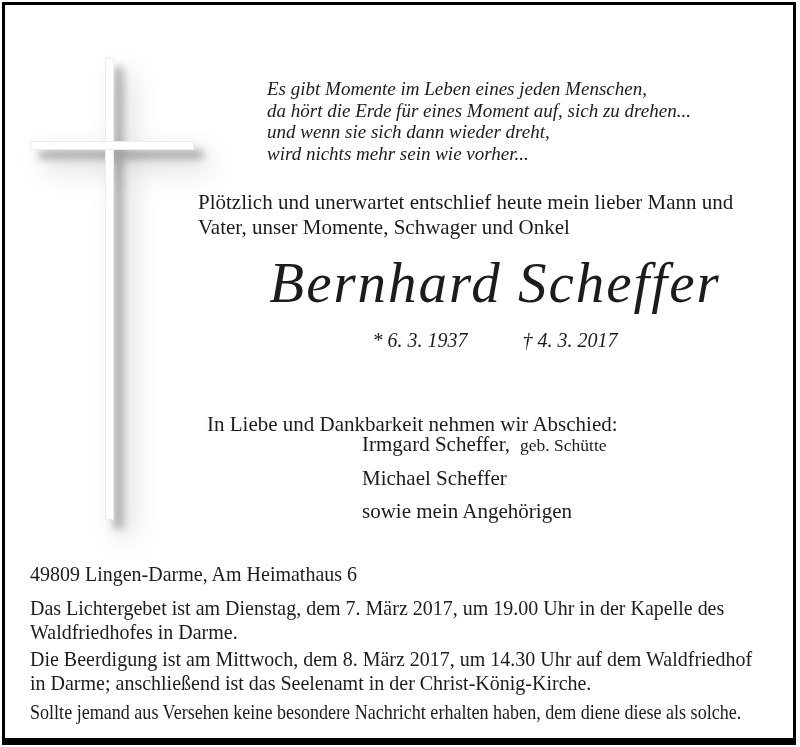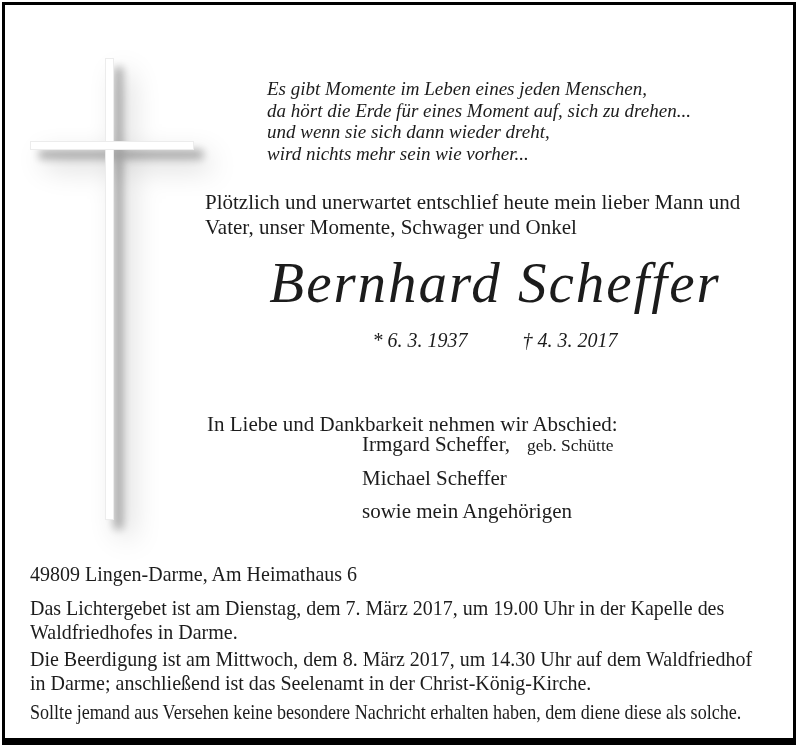--- a/index.html
+++ b/index.html
@@ -23,41 +23,41 @@
   }
   .cross .h {
     position:absolute; left:30px; top:141px; width:164px; height:9px;
     background:#ffffff; border:1px solid #ececec; box-sizing:border-box;
   }
   .poem {
     position:absolute; left:267px; top:54px;
     font-style:italic; font-size:19px; line-height:21.5px; white-space:nowrap;margin-top:24px;
   }
   .intro {
-    position:absolute; left:205px; top:190px;
+    position:absolute; left:198px; top:190px;
     font-size:21px; line-height:25px; white-space:nowrap;
   }
   .name-block {
     position:absolute; left:185px; top:254px; width:620px; text-align:center;
     font-style:italic; font-size:57px; letter-spacing:2px; line-height:1;
     white-space:nowrap;
   }
   .dates {
     position:absolute; left:185px; top:329px; width:620px;
     display:flex; justify-content:center; gap:55px;
     font-style:italic; font-size:20px; white-space:nowrap;
   }
   .farewell {
     position:absolute; left:207px; top:392px; font-size:21px; white-space:nowrap;margin-top:20px;
   }
   .mourners {
     position:absolute; left:362px; top:428px;
     font-size:21px; line-height:33px; white-space:nowrap;
   }
-  .mourners .note { font-size:17.5px; margin-left:17px; }
+  .mourners .note { font-size:17.5px; margin-left:10px; }
   
   .fine {
     position:absolute; left:30px; font-size:21.5px; white-space:nowrap;
     transform:scaleX(0.93); transform-origin:0 0;
   }
   .fine2 { transform:scaleX(0.86); }
 </style>
 </head>
 <body>
 

